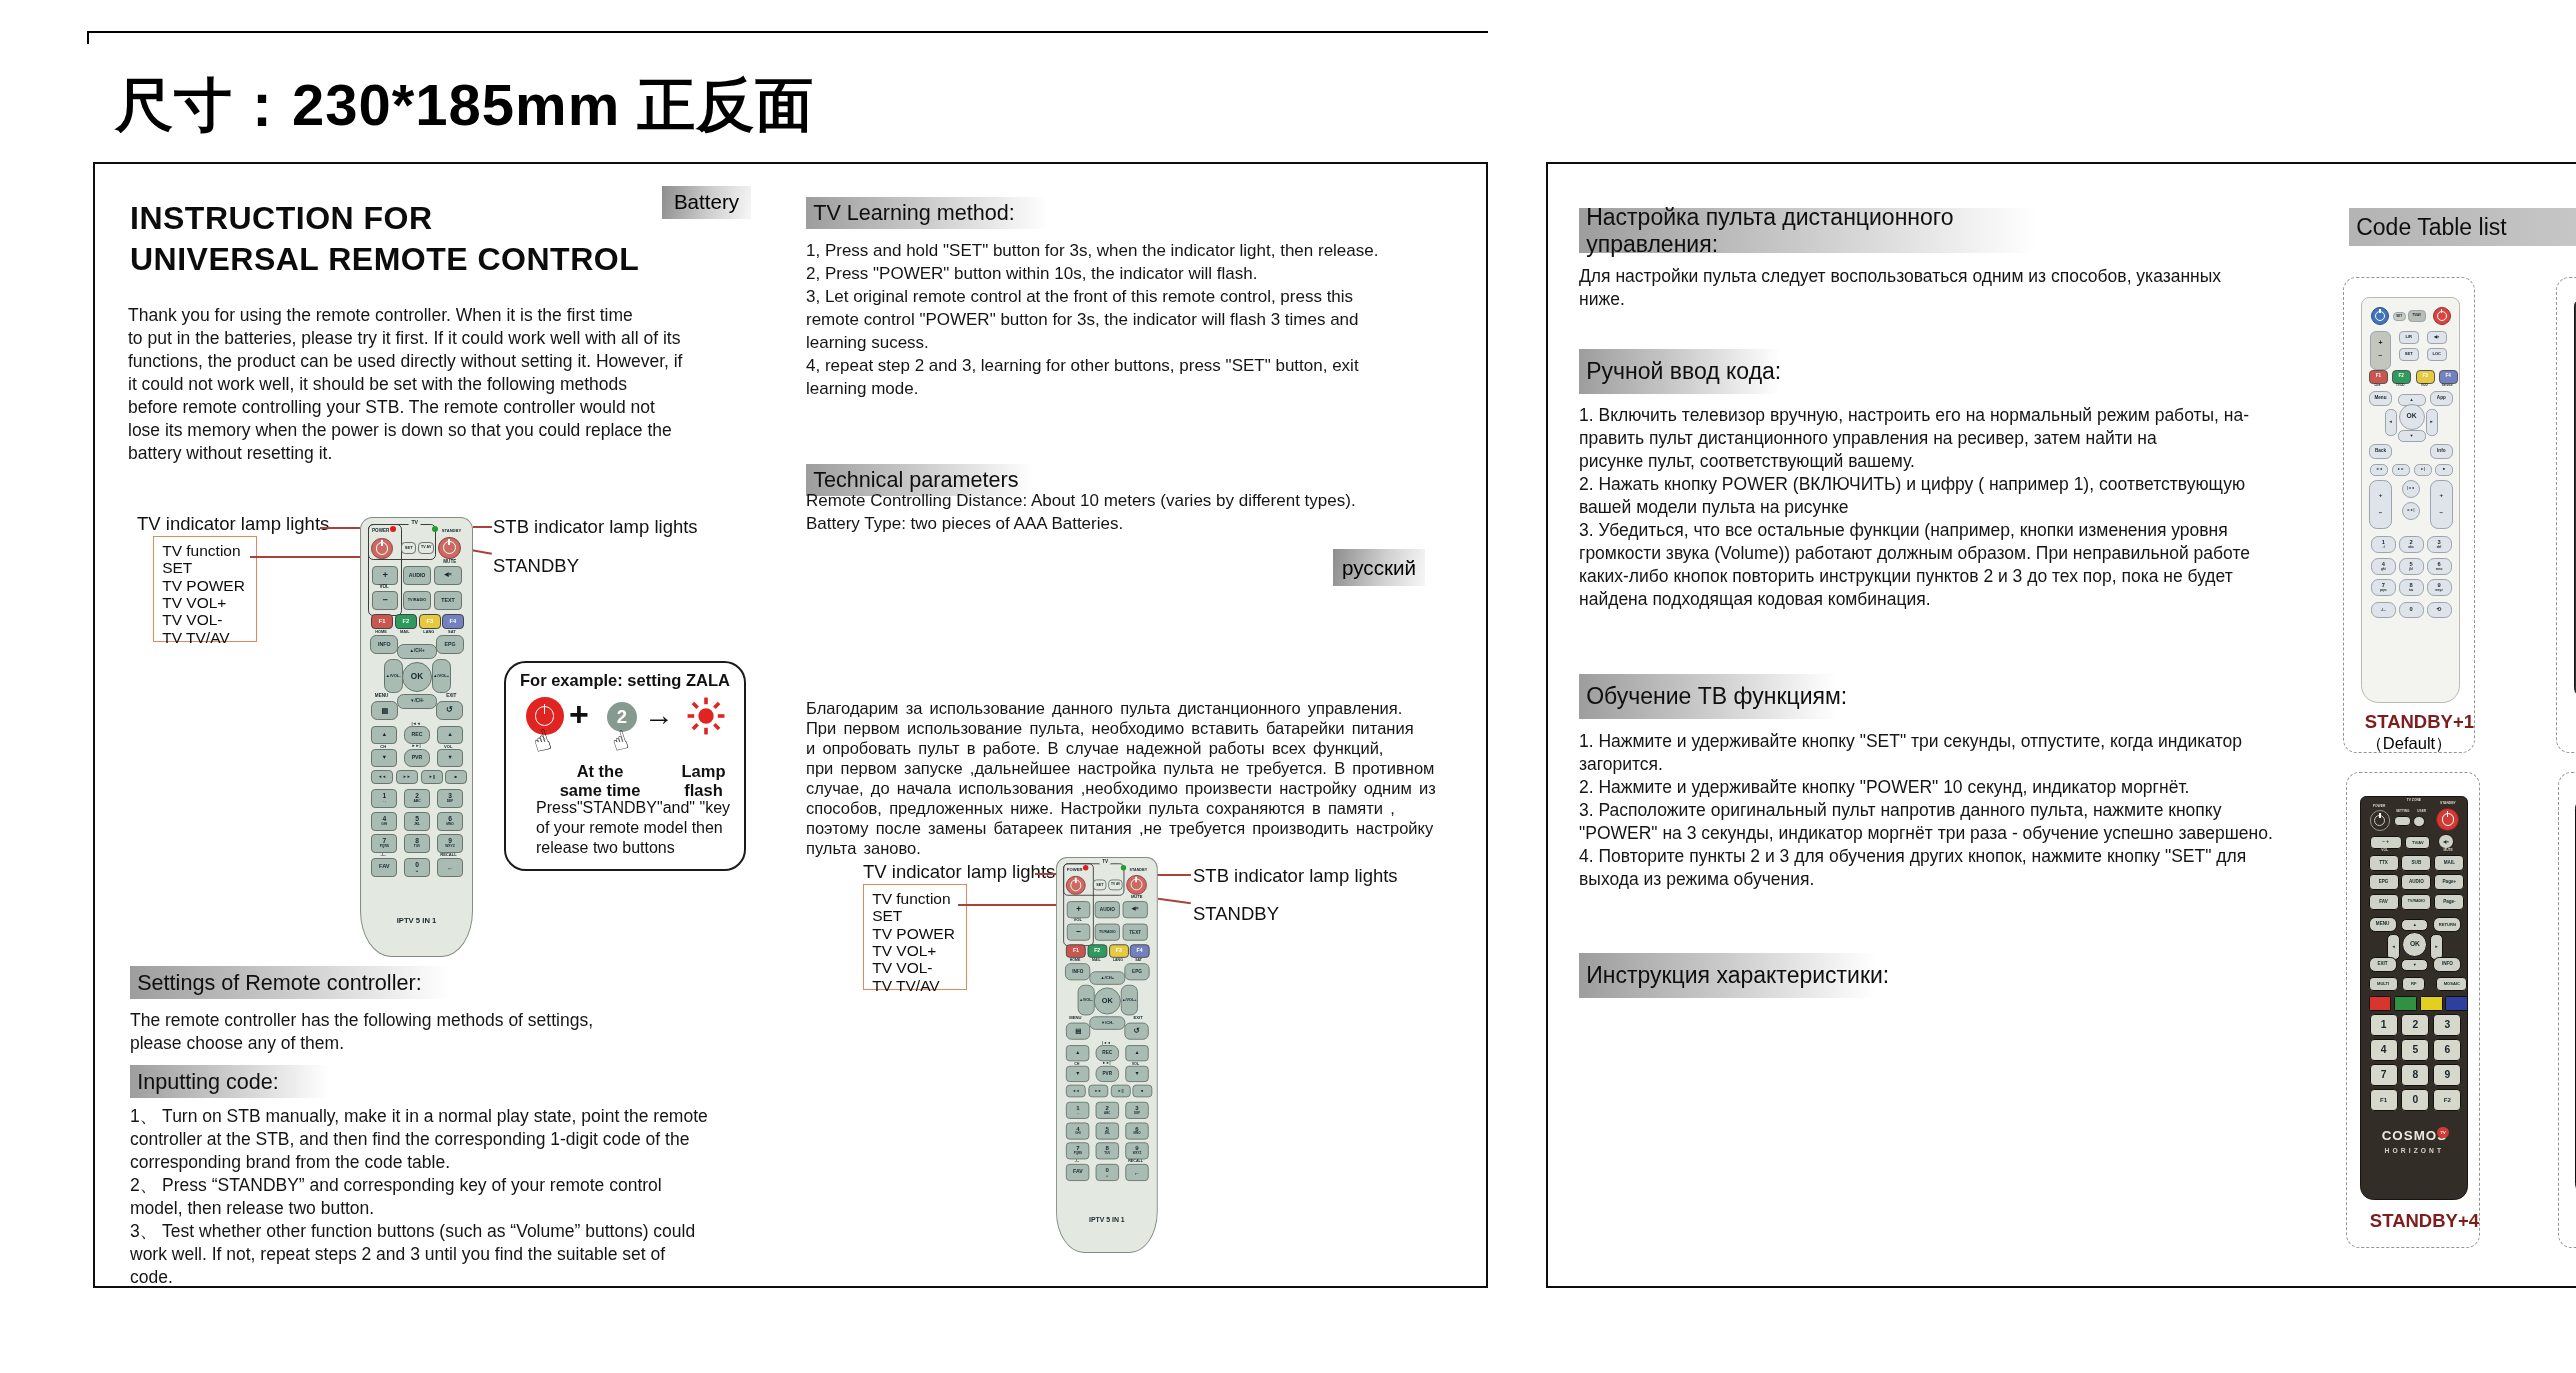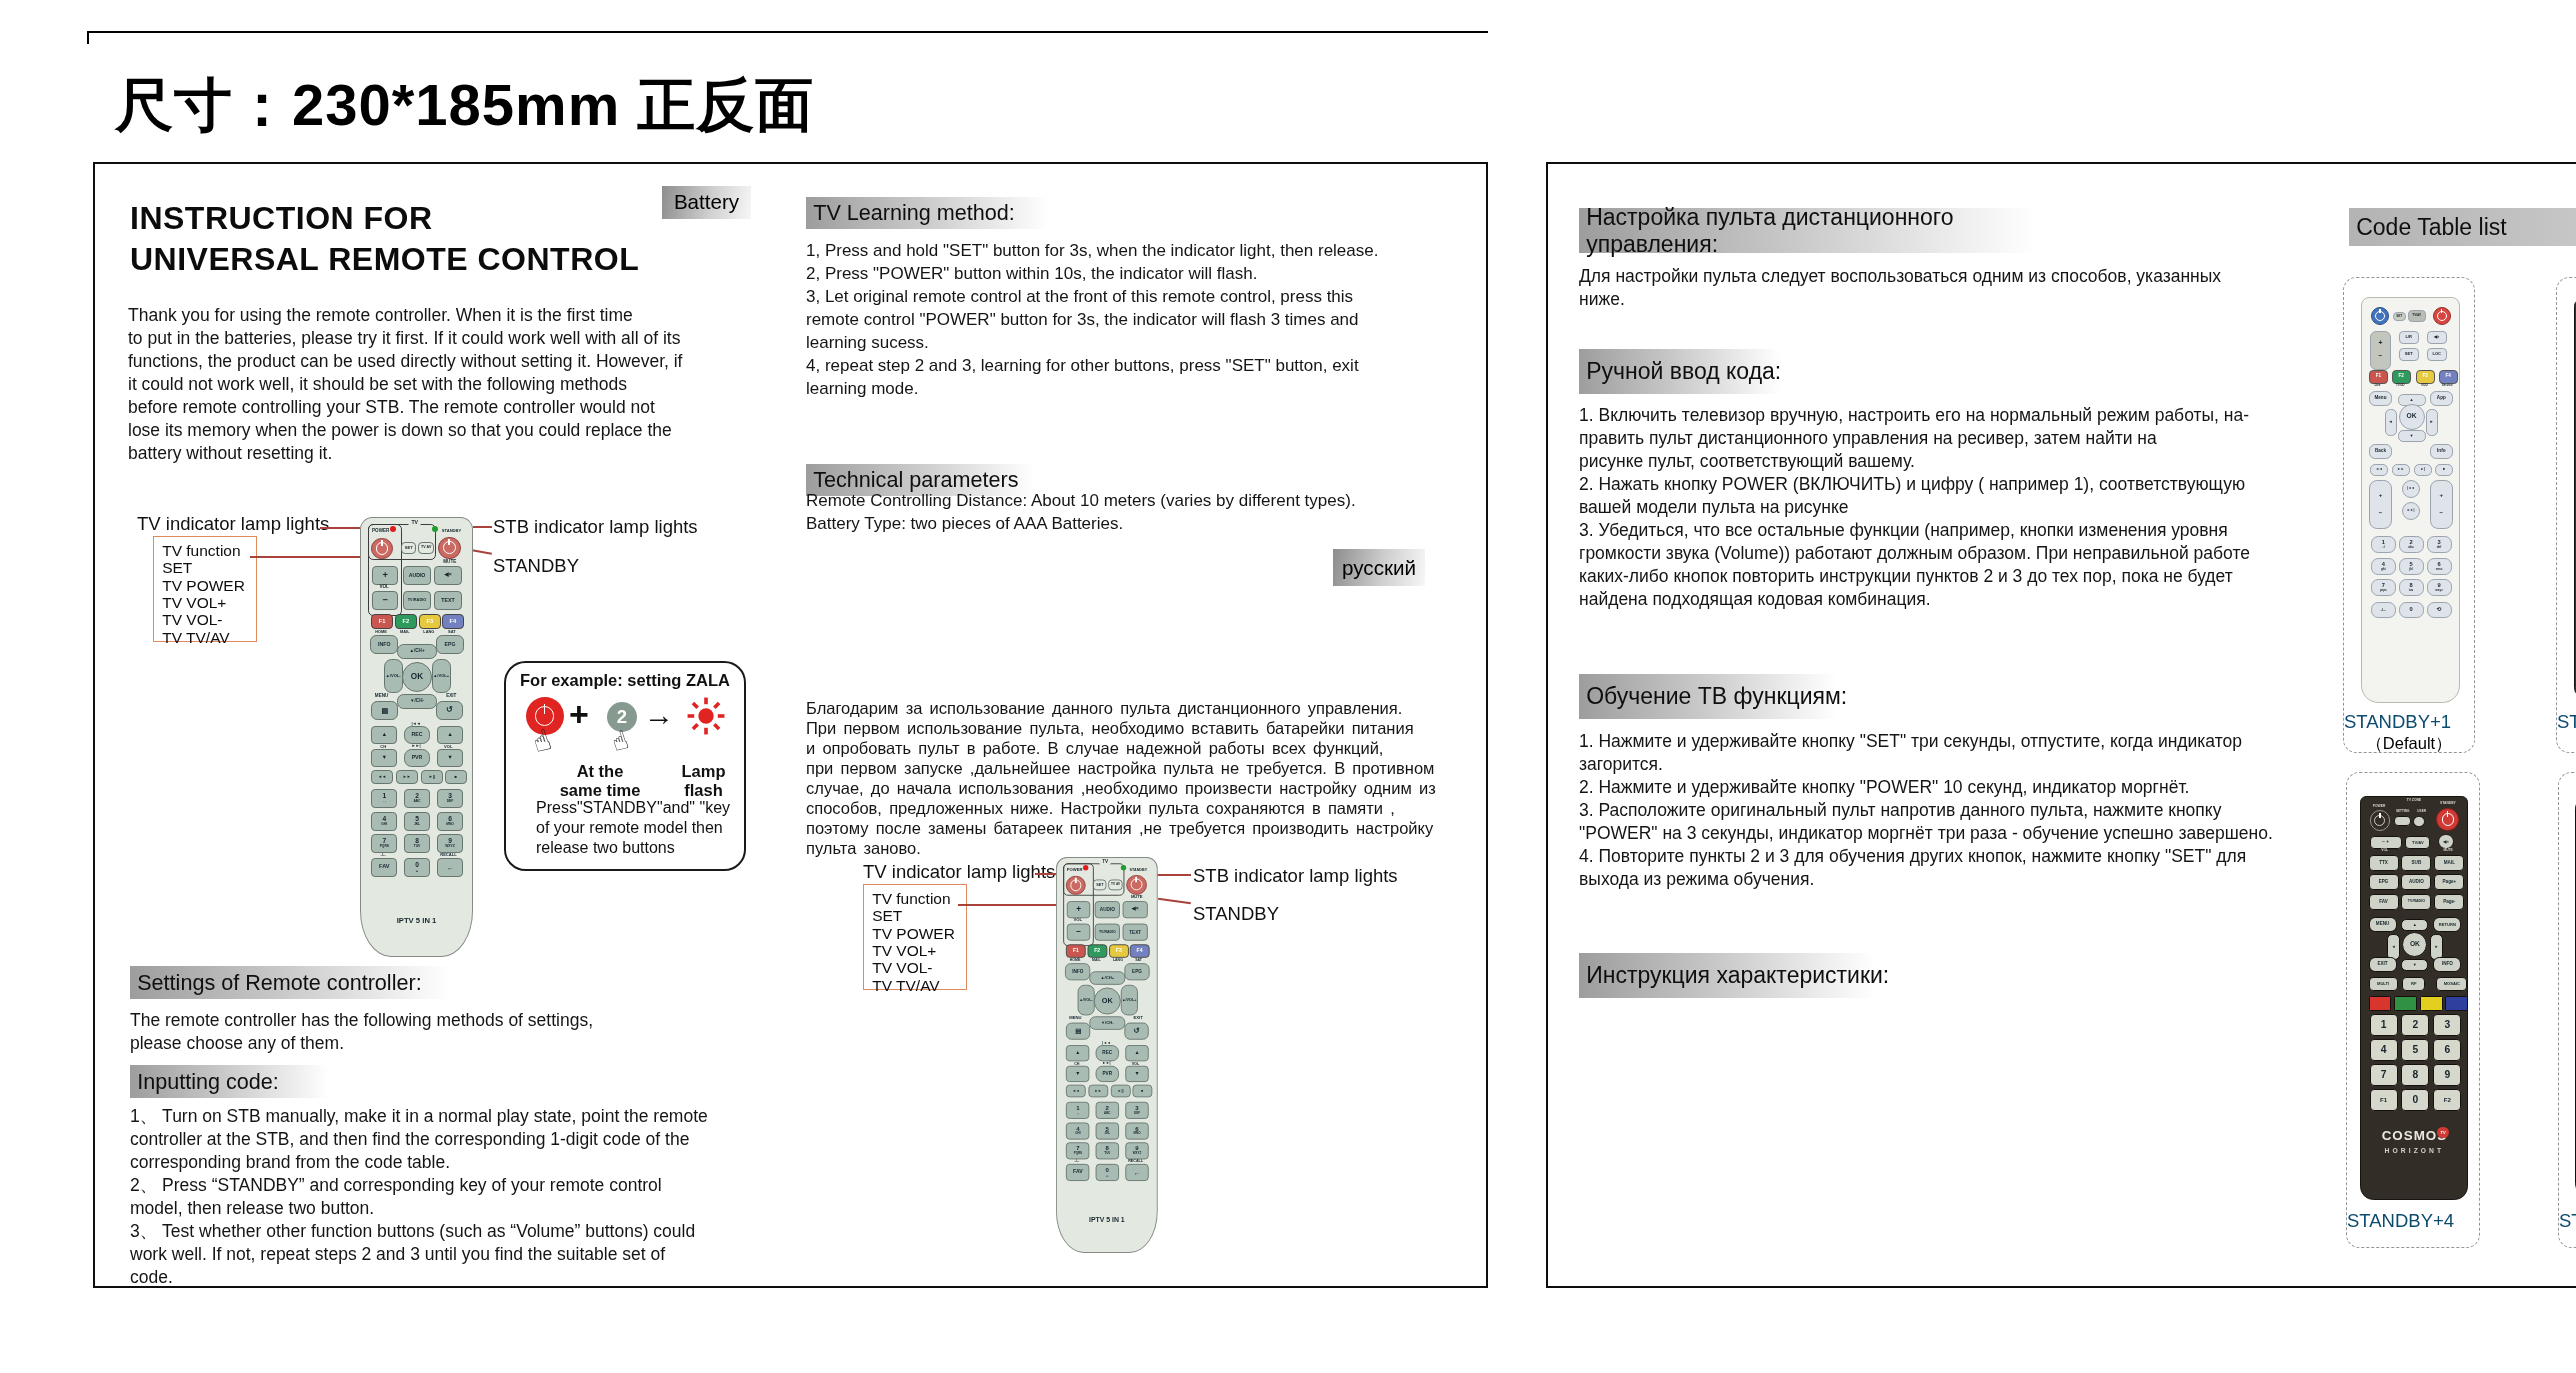--- a/index.html
+++ b/index.html
@@ -10,21 +10,21 @@
   .hdr{background:linear-gradient(90deg,#9d9d9d 0%,#c9c9c9 45%,#ffffff 95%);display:flex;align-items:center;padding-left:7.2px;font-size:21.6px;color:#0f0f0f;}
   .badge{background:linear-gradient(100deg,#8d8d8d 0%,#cfcfcf 55%,#f7f7f7 100%);display:flex;align-items:center;justify-content:center;font-size:20.6px;color:#000;}
   .txt{font-size:17.5px;line-height:23px;color:#151515;white-space:pre-line;}
   .rutxt{font-size:16.5px;line-height:20px;color:#151515;white-space:pre-line;word-spacing:2.6px;}
   .title{white-space:pre-line;font-size:32px;line-height:41px;font-weight:600;color:#0c0c0c;letter-spacing:0.5px;}
   .rutitle{white-space:pre-line;font-size:24px;line-height:28px;font-weight:bold;color:#0c0c0c;}
   .lead{position:absolute;height:1.5px;background:#a8423a;}
   .callout{position:absolute;border:1.5px solid #e0895e;background:#fff;font-size:15.5px;line-height:17.3px;padding:5.2px 0 0 8.2px;color:#0d0d0d;white-space:pre-line;}
   .exbox{position:absolute;border:2.6px solid #1a1a1a;border-radius:21.6px;background:#fff;}
   .dashbox{position:absolute;border:1.5px dashed #949494;border-radius:13.4px;background:#fff;}
-  .codelabel{position:absolute;width:100%;text-align:left;font-weight:normal;font-size:18.5px;color:#0c4a6e;}
+  .codelabel{position:absolute;width:100%;text-align:right;font-weight:bold;font-size:18.5px;color:#7f1d1d;}
   .codesub{position:absolute;width:100%;text-align:center;font-size:16.5px;color:#000;}
   
   .rr{position:absolute;transform-origin:0 0;}
   .rbody{position:absolute;left:0;top:0;background:#e3e8e1;border:1.5px solid #828c84;border-radius:12.4px 12.4px 31px 31px / 12.4px 12.4px 46px 46px;}
   .kb{position:absolute;display:flex;align-items:center;justify-content:center;text-align:center;font-weight:bold;line-height:1;}
   .kb .sub{display:block;font-weight:bold;}
   .zline{position:absolute;border:1.3px solid #3c3c3c;border-radius:5.2px;}
   .ring2{border:1.5px solid #fff;border-radius:50%;position:relative;}
   .ring2::after{content:"";position:absolute;left:50%;top:-3.1px;height:55%;width:1.5px;margin-left:-0.8px;background:#fff;}
   .hand{position:absolute;font-size:29px;color:#111;font-family:"DejaVu Sans",sans-serif;}

